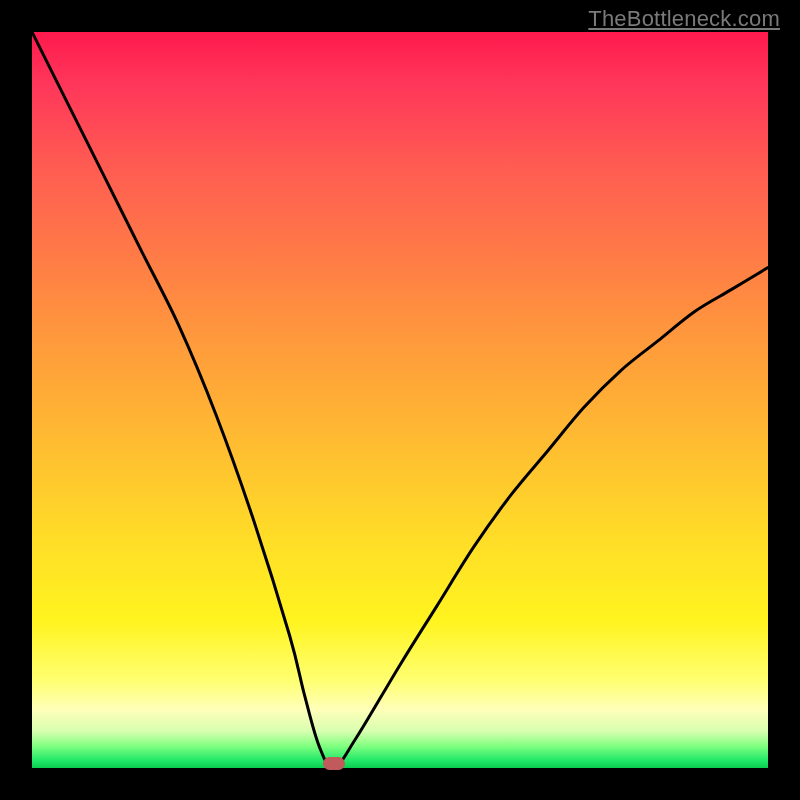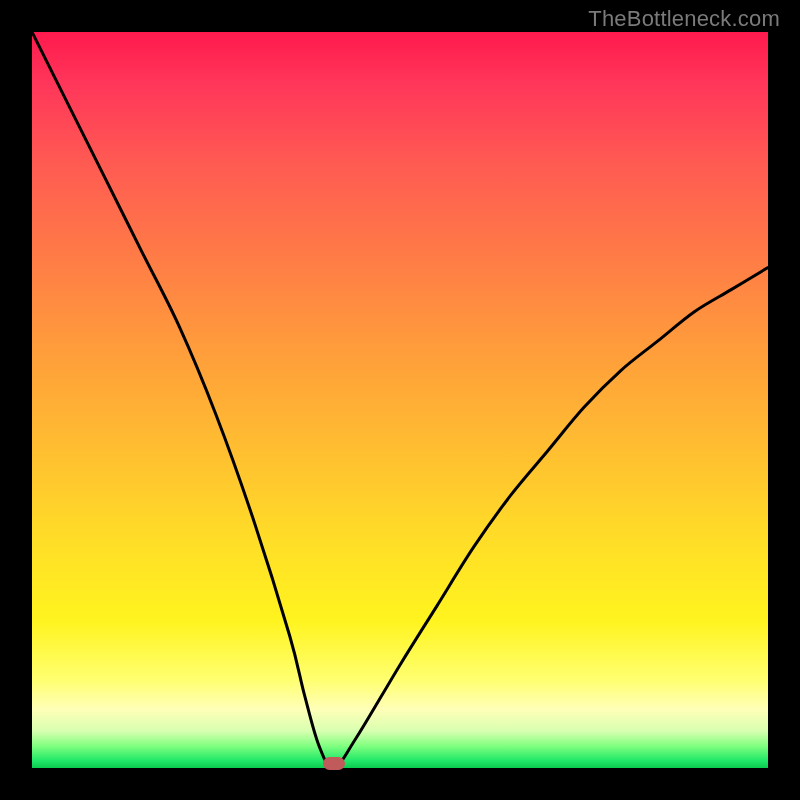--- a/index.html
+++ b/index.html
@@ -43,20 +43,21 @@
   }
   .watermark {
     position: absolute;
     top: 6px;
     right: 20px;
     color: #7a7a7a;
     font-size: 22px;
     font-weight: 400;
     letter-spacing: 0.2px;
     user-select: none;
+    text-decoration: underline;
   }
   svg.curve {
     position: absolute;
     left: 0;
     top: 0;
     width: 736px;
     height: 736px;
   }
   .marker {
     position: absolute;

